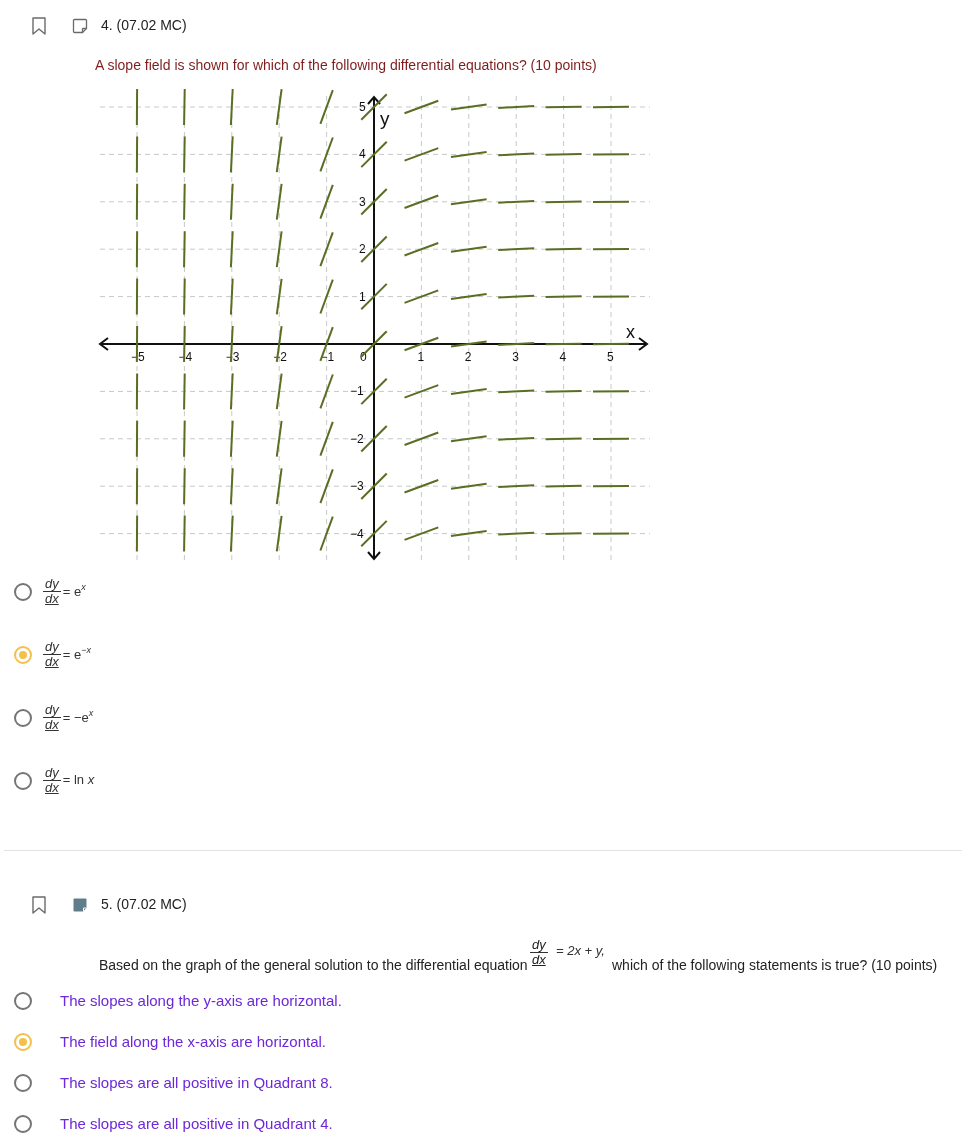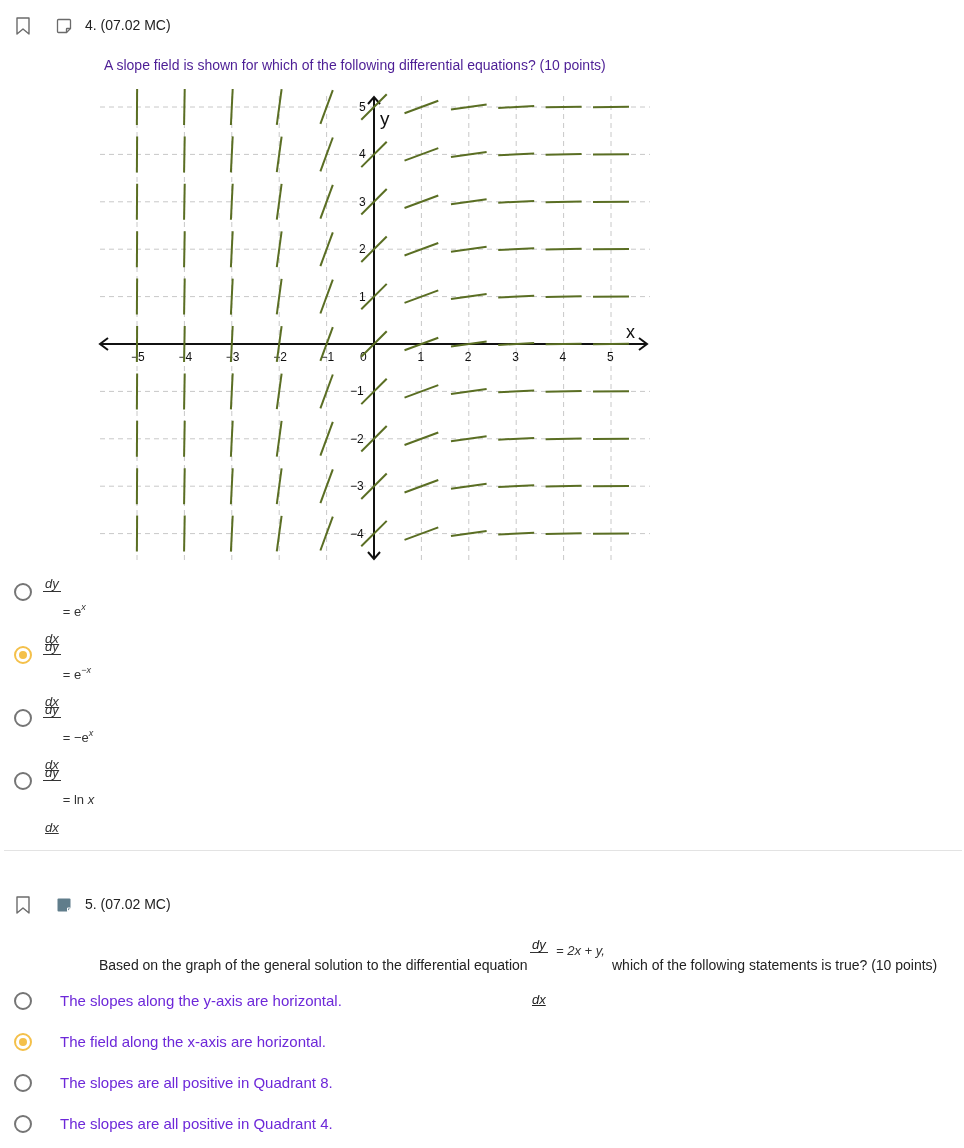--- a/index.html
+++ b/index.html
@@ -1,36 +1,36 @@
 <!DOCTYPE html>
 <html><head>
 <meta charset="utf-8">
 <style>
   html, body { margin: 0; padding: 0; background: #ffffff; }
   body {
     width: 964px; height: 1148px; position: relative; overflow: hidden;
     font-family: "Liberation Sans", sans-serif; color: #222222;
   }
   .abs { position: absolute; }
-  .q-header { position: absolute; left: 0; height: 24px; width: 778px; }
+  .q-header { position: absolute; left: 16px; height: 24px; width: 778px; }
   .bookmark-icon { position: absolute; left: 16px; top: 2px; width: 14px; height: 18px; }
   .note-icon { position: absolute; left: 56px; top: 3px; width: 16px; height: 16px; }
   .q-number { position: absolute; left: 85px; top: 2px; font-size: 14px; color: #222; }
-  .q-prompt { position: absolute; left: 104px; font-size: 14px; color: #4c1d95; white-space: nowrap; }
+  .q-prompt { position: absolute; left: 95px; font-size: 14px; color: #7f1d1d; white-space: nowrap; }
   .choice { position: absolute; left: 14px; height: 40px; display: flex; align-items: flex-start; cursor: pointer; }
   .radio {
     width: 18px; height: 18px; border-radius: 50%; box-sizing: border-box;
     border: 2px solid #757575; background: #fff; position: relative; flex: none;
   }
   .radio.selected { border-color: #f4c04a; }
   .radio.selected::after {
     content: ""; position: absolute; left: 3px; top: 3px; width: 8px; height: 8px;
     border-radius: 50%; background: #f4c04a;
   }
-  .frac { display: inline-flex; flex-direction: column; align-items: center; font-style: italic; font-size: 13px; line-height: 14px; gap: 40px; }
+  .frac { display: inline-flex; flex-direction: column; align-items: center; font-style: italic; font-size: 13px; line-height: 14px; }
   .frac .num { border-bottom: 1px solid #333; padding: 0 2px; }
   .frac .den { padding: 0 2px; text-decoration: underline; }
   .math-choice { display: flex; align-items: center; margin-left: 11px; margin-top: -6px; font-size: 13px; color: #333; }
   .rhs { margin-left: 2px; margin-top: -2px; }
   .rhs sup { font-style: italic; font-size: 9px; vertical-align: 6px; }
   .ital { font-style: italic; }
   .text-choice { margin-left: 28px; font-size: 15px; color: #6d28d9; line-height: 18px; }
   .divider { position: absolute; left: 4px; top: 850px; width: 958px; height: 1px; background: #e3e3e3; }
   svg text { font-family: "Liberation Sans", sans-serif; }
 </style>

